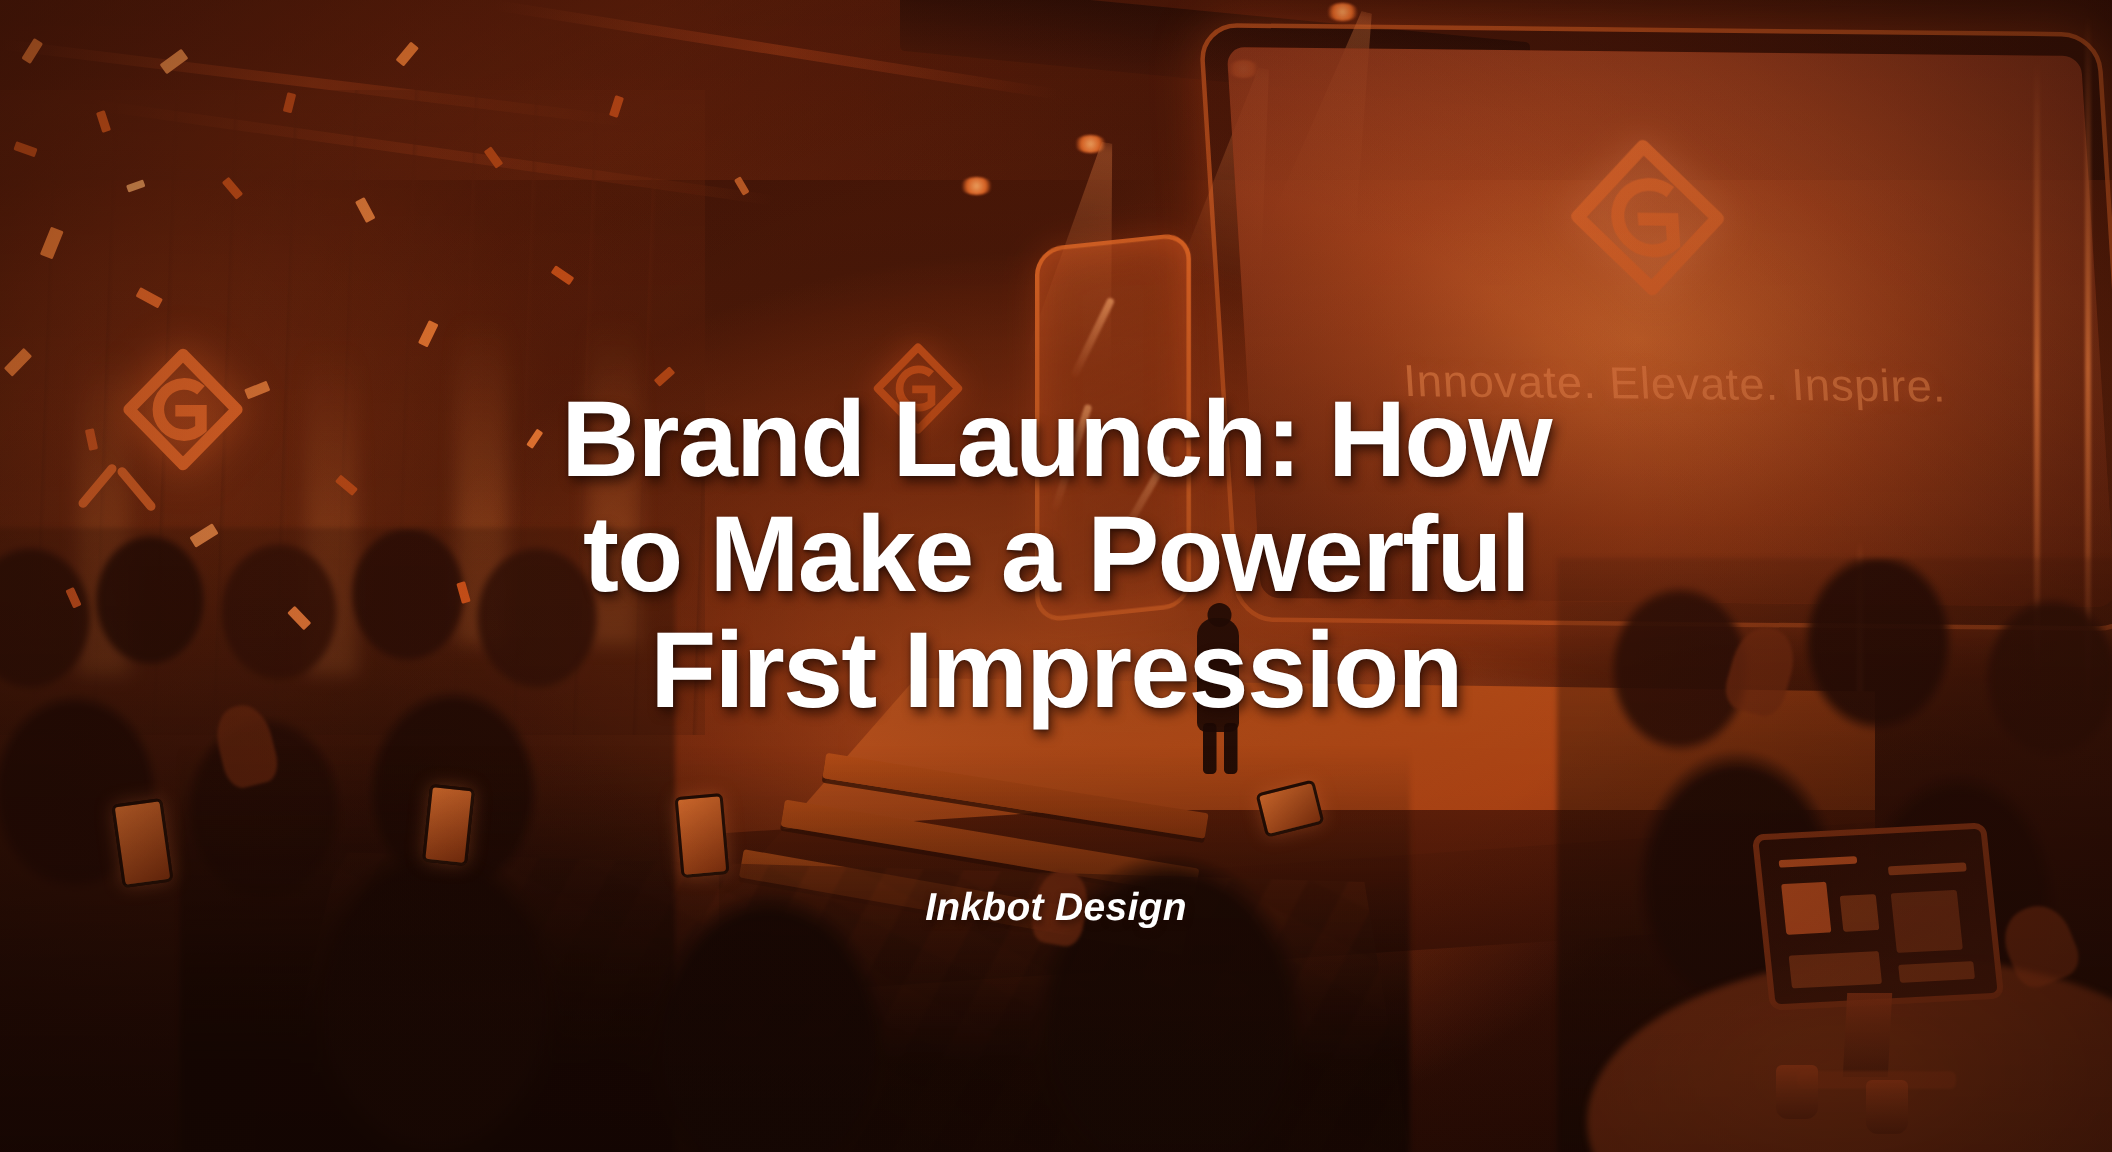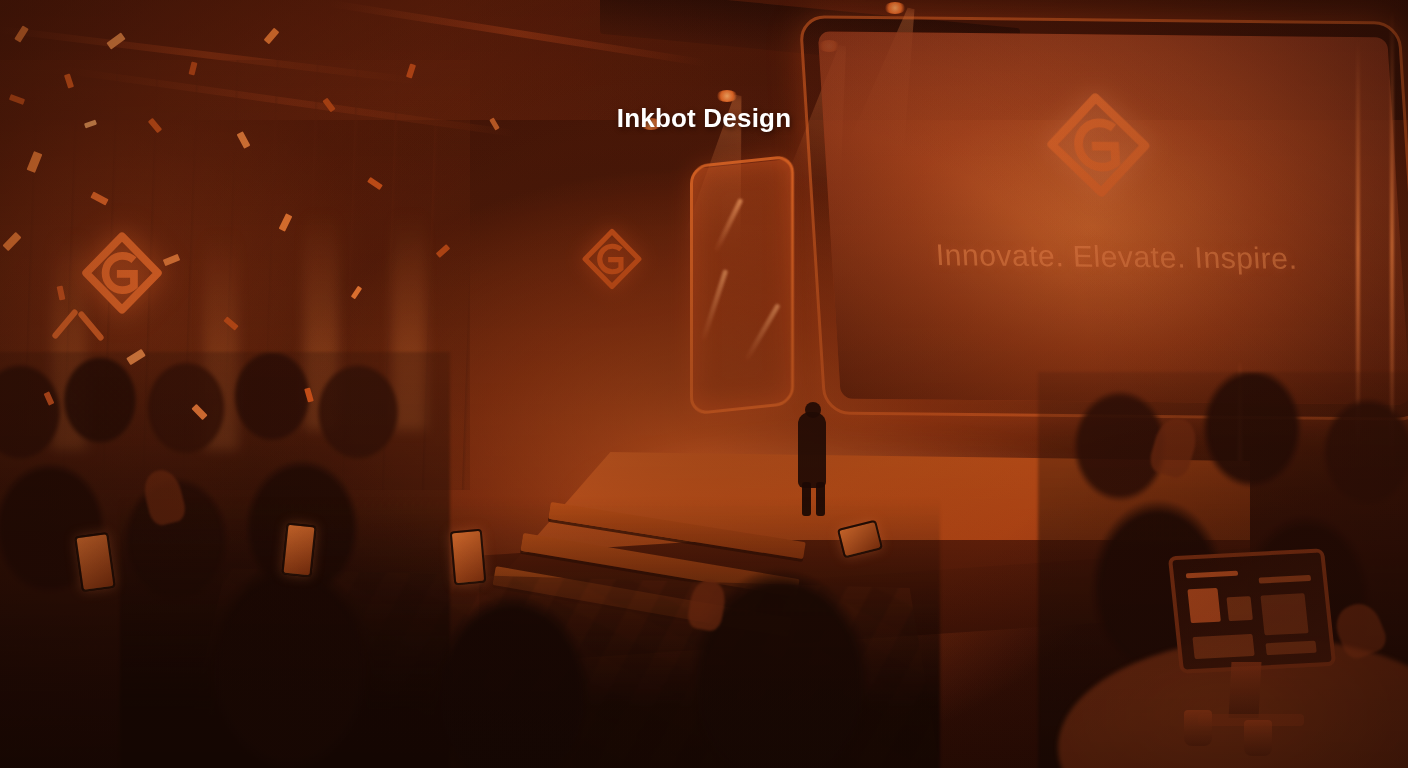--- a/index.html
+++ b/index.html
@@ -312,20 +312,21 @@
     text-shadow:2px 4px 7px rgba(30,9,3,.72), 0 1px 2px rgba(30,9,3,.55);
     white-space:pre-line;
   }
   .byline {
     margin-top:103px;
     color:#ffffff;
     font-size:26px;
     font-weight:700;
     letter-spacing:.2px;
     text-shadow:1px 2px 5px rgba(30,9,3,.70);
+    font-style:italic;
   }
 </style>
 </head>
 <body>
 
 <div id="hero">
 
   <div class="scene">
 
     <div class="room"></div>
@@ -463,16 +464,19 @@
 
     <div class="confetti" style="left:62px;  top:306px; width:6px; height:36px; background:#ff7a30; border-radius:3px; transform:rotate(40deg); opacity:.85;"></div>
     <div class="confetti" style="left:88px;  top:308px; width:6px; height:36px; background:#ff7a30; border-radius:3px; transform:rotate(-40deg); opacity:.85;"></div>
 
     <div class="tint"></div>
     <div class="scrim"></div>
     <div class="vignette"></div>
   </div>
 
   <div class="overlay">
+    <h1 class="title">Brand Launch: How
+to Make a Powerful
+First Impression</h1>
     <div class="byline">Inkbot Design</div>
   </div>
 
 </div>
 
 </body></html>

